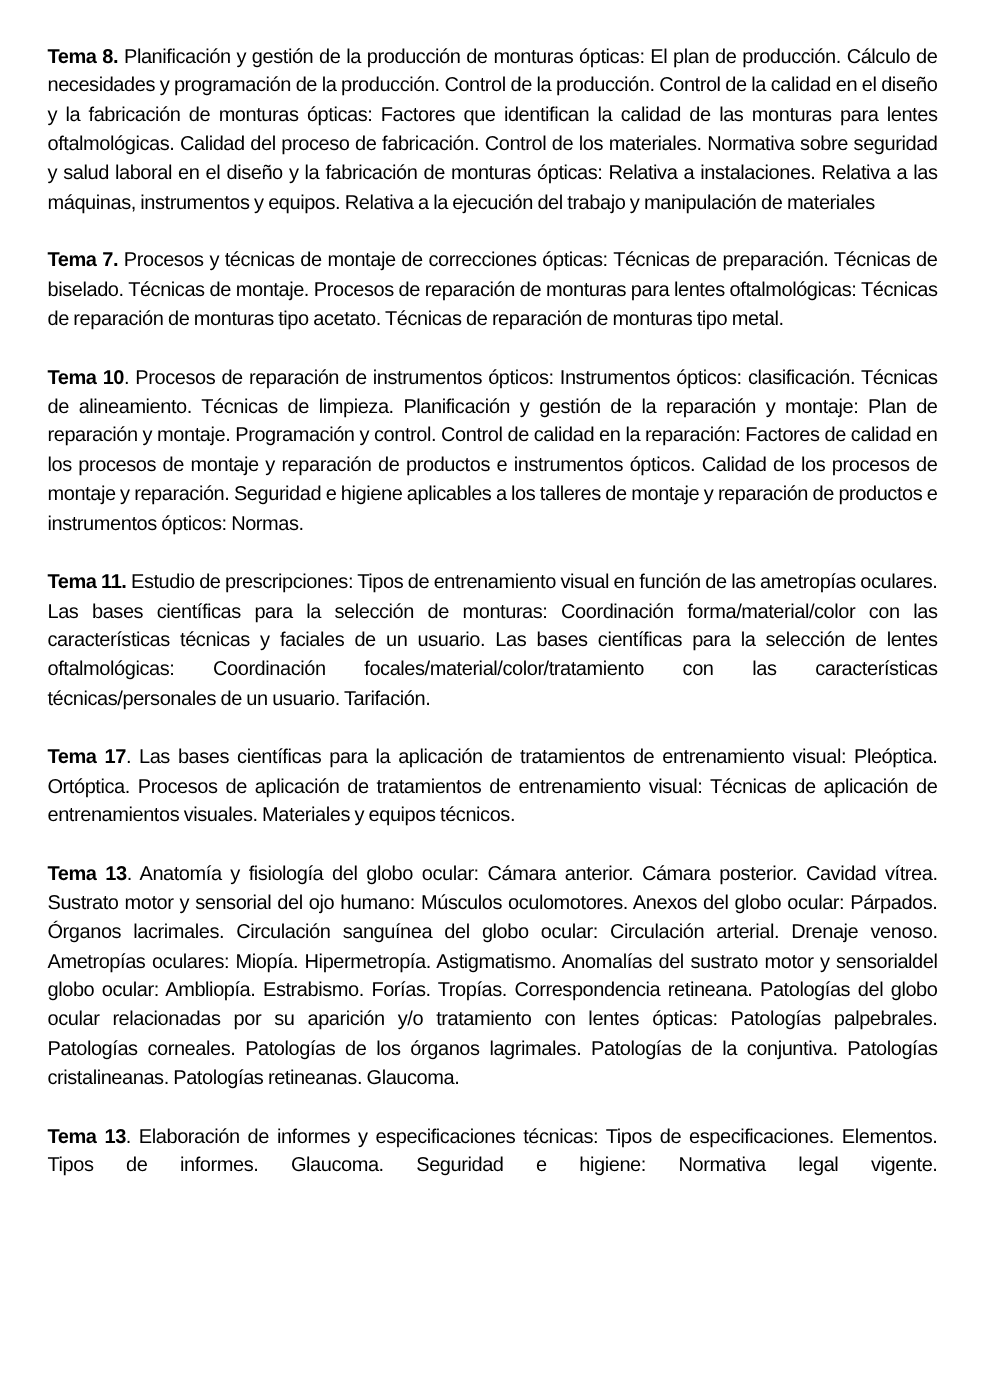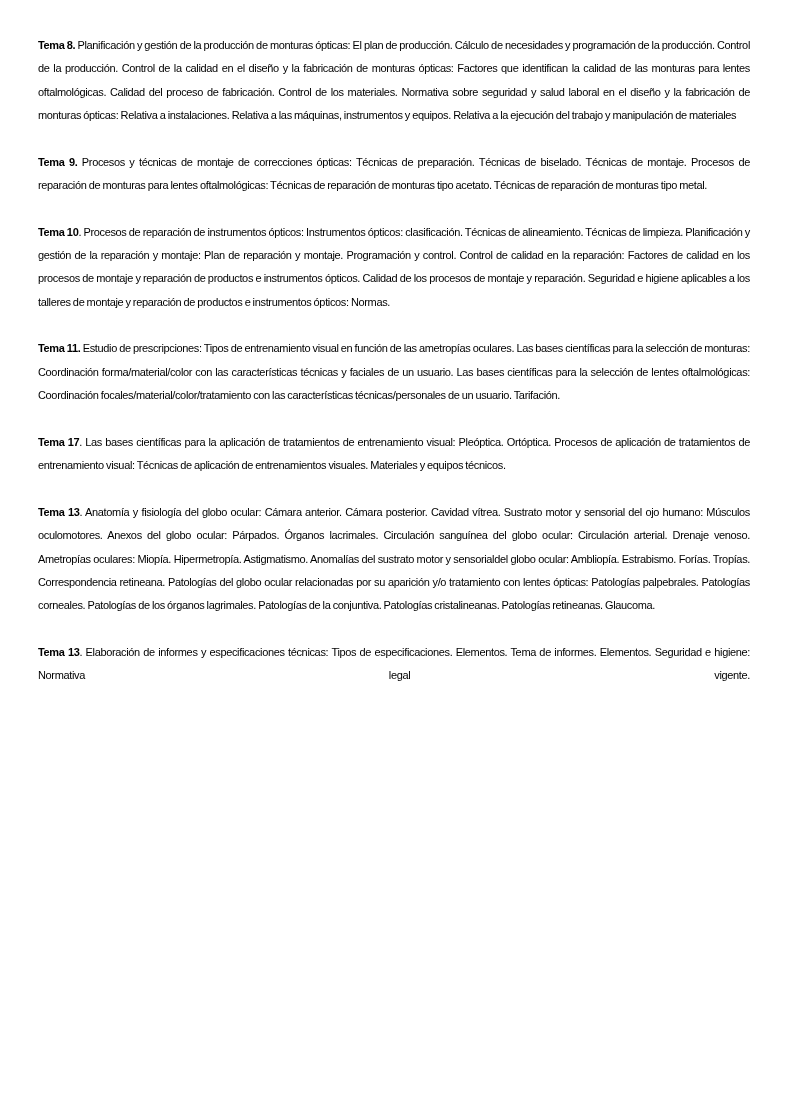--- a/index.html
+++ b/index.html
@@ -13,21 +13,21 @@
       overflow: hidden;
       position: relative;
     }
     .page {
       position: absolute;
       left: 38px;
       top: 34px;
       width: 712px;
       color: #000000;
       font-family: "Liberation Sans", "DejaVu Sans", sans-serif;
-      font-size: 11px;
+      font-size: 16px;
       line-height: 23.35px;
       letter-spacing: -0.35px;
       word-spacing: -0.5px;
     }
     .tema {
       margin: 0 0 23.35px 0;
       text-align: justify;
       text-align-last: justify;
       hyphens: none;
     }
@@ -37,24 +37,24 @@
     .tema-label {
       font-weight: bold;
     }
   </style>
 </head>
 <body>
 
 <div class="page">
   <p class="tema last-left"><span class="tema-label">Tema 8.</span><span> Planificación y gestión de la producción de monturas ópticas: El plan de producción. Cálculo de necesidades y programación de la producción. Control de la producción. Control de la calidad en el diseño y la fabricación de monturas ópticas: Factores que identifican la calidad de las monturas para lentes oftalmológicas. Calidad del proceso de fabricación. Control de los materiales. Normativa sobre seguridad y salud laboral en el diseño y la fabricación de monturas ópticas: Relativa a instalaciones. Relativa a las máquinas, instrumentos y equipos. Relativa a la ejecución del trabajo y manipulación de materiales</span></p>
 
-  <p class="tema last-left"><span class="tema-label">Tema 9.</span><span> Procesos y técnicas de montaje de correcciones ópticas: Técnicas de preparación. Técnicas de biselado. Técnicas de montaje. Procesos de reparación de monturas para lentes oftalmológicas: Técnicas de reparación de monturas tipo acetato. Técnicas de reparación de monturas tipo metal.</span></p>
+  <p class="tema last-left"><span class="tema-label">Tema 7.</span><span> Procesos y técnicas de montaje de correcciones ópticas: Técnicas de preparación. Técnicas de biselado. Técnicas de montaje. Procesos de reparación de monturas para lentes oftalmológicas: Técnicas de reparación de monturas tipo acetato. Técnicas de reparación de monturas tipo metal.</span></p>
 
   <p class="tema last-left"><span class="tema-label">Tema 10</span><span>. Procesos de reparación de instrumentos ópticos: Instrumentos ópticos: clasificación. Técnicas de alineamiento. Técnicas de limpieza. Planificación y gestión de la reparación y montaje: Plan de reparación y montaje. Programación y control. Control de calidad en la reparación: Factores de calidad en los procesos de montaje y reparación de productos e instrumentos ópticos. Calidad de los procesos de montaje y reparación. Seguridad e higiene aplicables a los talleres de montaje y reparación de productos e instrumentos ópticos: Normas.</span></p>
 
   <p class="tema last-left"><span class="tema-label">Tema 11.</span><span> Estudio de prescripciones: Tipos de entrenamiento visual en función de las ametropías oculares. Las bases científicas para la selección de monturas: Coordinación forma/material/color con las características técnicas y faciales de un usuario. Las bases científicas para la selección de lentes oftalmológicas: Coordinación focales/material/color/tratamiento con las características técnicas/personales de un usuario. Tarifación.</span></p>
 
   <p class="tema last-left"><span class="tema-label">Tema 17</span><span>. Las bases científicas para la aplicación de tratamientos de entrenamiento visual: Pleóptica. Ortóptica. Procesos de aplicación de tratamientos de entrenamiento visual: Técnicas de aplicación de entrenamientos visuales. Materiales y equipos técnicos.</span></p>
 
   <p class="tema last-left"><span class="tema-label">Tema 13</span><span>. Anatomía y fisiología del globo ocular: Cámara anterior. Cámara posterior. Cavidad vítrea. Sustrato motor y sensorial del ojo humano: Músculos oculomotores. Anexos del globo ocular: Párpados. Órganos lacrimales. Circulación sanguínea del globo ocular: Circulación arterial. Drenaje venoso. Ametropías oculares: Miopía. Hipermetropía. Astigmatismo. Anomalías del sustrato motor y sensorialdel globo ocular: Ambliopía. Estrabismo. Forías. Tropías. Correspondencia retineana. Patologías del globo ocular relacionadas por su aparición y/o tratamiento con lentes ópticas: Patologías palpebrales. Patologías corneales. Patologías de los órganos lagrimales. Patologías de la conjuntiva. Patologías cristalineanas. Patologías retineanas. Glaucoma.</span></p>
 
-  <p class="tema"><span class="tema-label">Tema 13</span><span>. Elaboración de informes y especificaciones técnicas: Tipos de especificaciones. Elementos. Tema de informes. Elementos. Seguridad e higiene: Normativa legal vigente.</span></p>
+  <p class="tema"><span class="tema-label">Tema 13</span><span>. Elaboración de informes y especificaciones técnicas: Tipos de especificaciones. Elementos. Tipos de informes. Glaucoma. Seguridad e higiene: Normativa legal vigente.</span></p>
 </div>
 
 </body></html>

